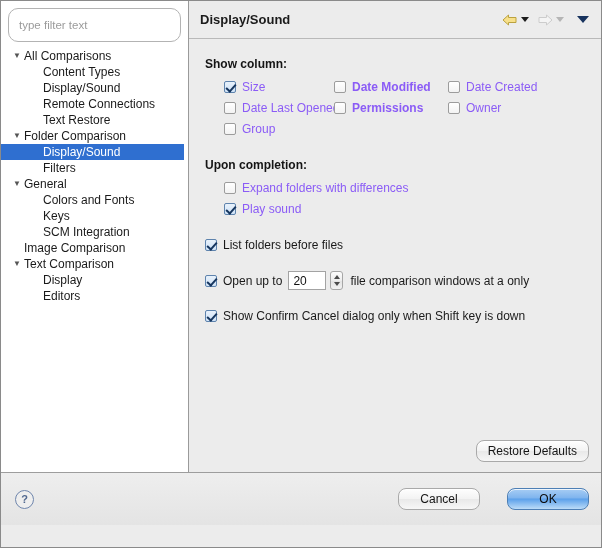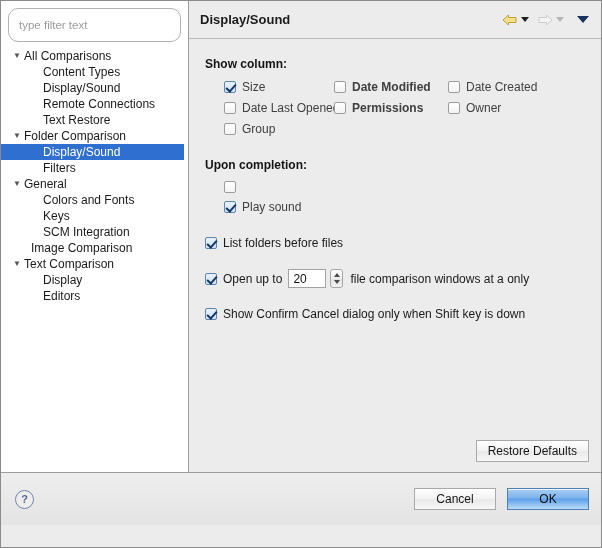--- a/index.html
+++ b/index.html
@@ -131,21 +131,21 @@
   .twisty {
     width: 11px;
     display: inline-block;
     font-size: 8px;
     color: #555555;
     line-height: 1;
     flex: 0 0 11px;
   }
   .tree-row.child .twisty { visibility: hidden; }
   .tree-row.child { padding-left: 31px; }
-  .tree-row.root-noarrow { padding-left: 30px; }
+  .tree-row.root-noarrow { padding-left: 23px; }
   .tree-label { display: inline-block; }
 
   
   .panel {
     flex: 1;
     background: #ececec;
     display: flex;
     flex-direction: column;
     position: relative;
   }
@@ -198,21 +198,21 @@
     color: #151515;
     margin: 0 0 9px 16px;
   }
 
   .cb-grid { position: relative; margin-left: 16px; }
   .cb-row { display: flex; margin-bottom: 7px; }
   .cb {
     display: flex;
     align-items: center;
     font-size: 12px;
-    color: #404040;
+    color: #8b5cf6;
     white-space: nowrap;
   }
   .col1 { width: 129px; padding-left: 19px; box-sizing: border-box; }
   .col2 { width: 114px; font-weight: bold; }
   .col3 { width: 120px; }
 
   .box {
     width: 12px; height: 12px;
     box-sizing: border-box;
     border: 1px solid #9c9c9c;
@@ -289,21 +289,21 @@
     position: absolute;
     right: 12px;
     bottom: 10px;
   }
   .btn {
     font-family: "Liberation Sans", sans-serif;
     font-size: 12px;
     color: #151515;
     background: linear-gradient(to bottom, #fefefe 0%, #f3f3f3 48%, #e9e9e9 52%, #f7f7f7 100%);
     border: 1px solid #a9a9a9;
-    border-radius: 0;
+    border-radius: 8px;
     padding: 3px 11px;
     box-shadow: 0 1px 0 rgba(255,255,255,0.8) inset;
     cursor: default;
   }
   .btn.default {
     color: #0d0d0d;
     background: linear-gradient(to bottom, #a7cdf4 0%, #7fb4ee 45%, #5ba0ea 50%, #bcdcf8 100%);
     border: 1px solid #4d7fb5;
   }
 
@@ -324,21 +324,21 @@
     border: 1px solid #6f86ad;
     color: #4a6persp;
     color: #51688f;
     font-size: 11px;
     display: flex;
     align-items: center;
     justify-content: center;
     font-weight: bold;
     background: #eeeeee;
   }
-  .footer-btns { display: flex; gap: 11px; padding-left: 16px; }
+  .footer-btns { display: flex; gap: 27px; padding-left: 16px; }
   .footer-btns .btn { min-width: 82px; text-align: center; }
 </style>
 </head>
 <body>
 
 <div class="window">
 
 
   <div class="content">
 
@@ -482,20 +482,21 @@
         </div>
 
         <div class="gap-a"></div>
 
         <div class="section-title">Upon completion:</div>
 
         <div class="cb-grid">
           <div class="cb-row">
             <label class="cb col1" style="width:auto;">
               <span class="box"></span>
+              <span>Expand folders with differences</span>
             </label>
           </div>
           <div class="cb-row">
             <label class="cb col1" style="width:auto;">
               <span class="box checked"></span>
               <span>Play sound</span>
             </label>
           </div>
         </div>
 

